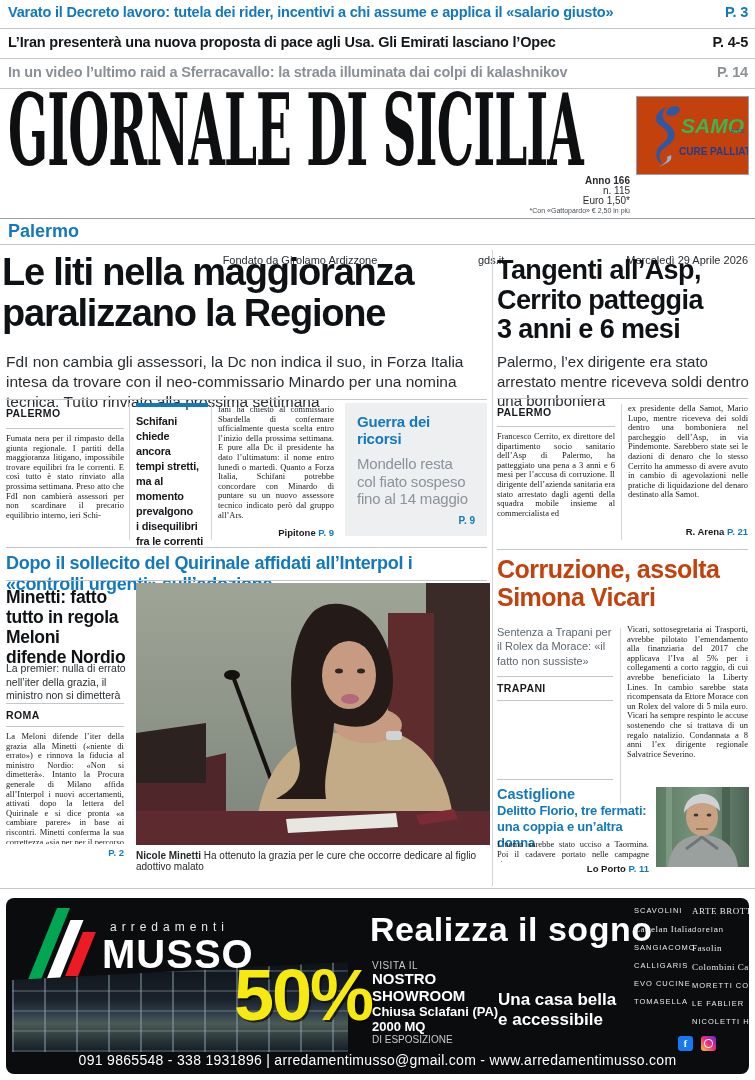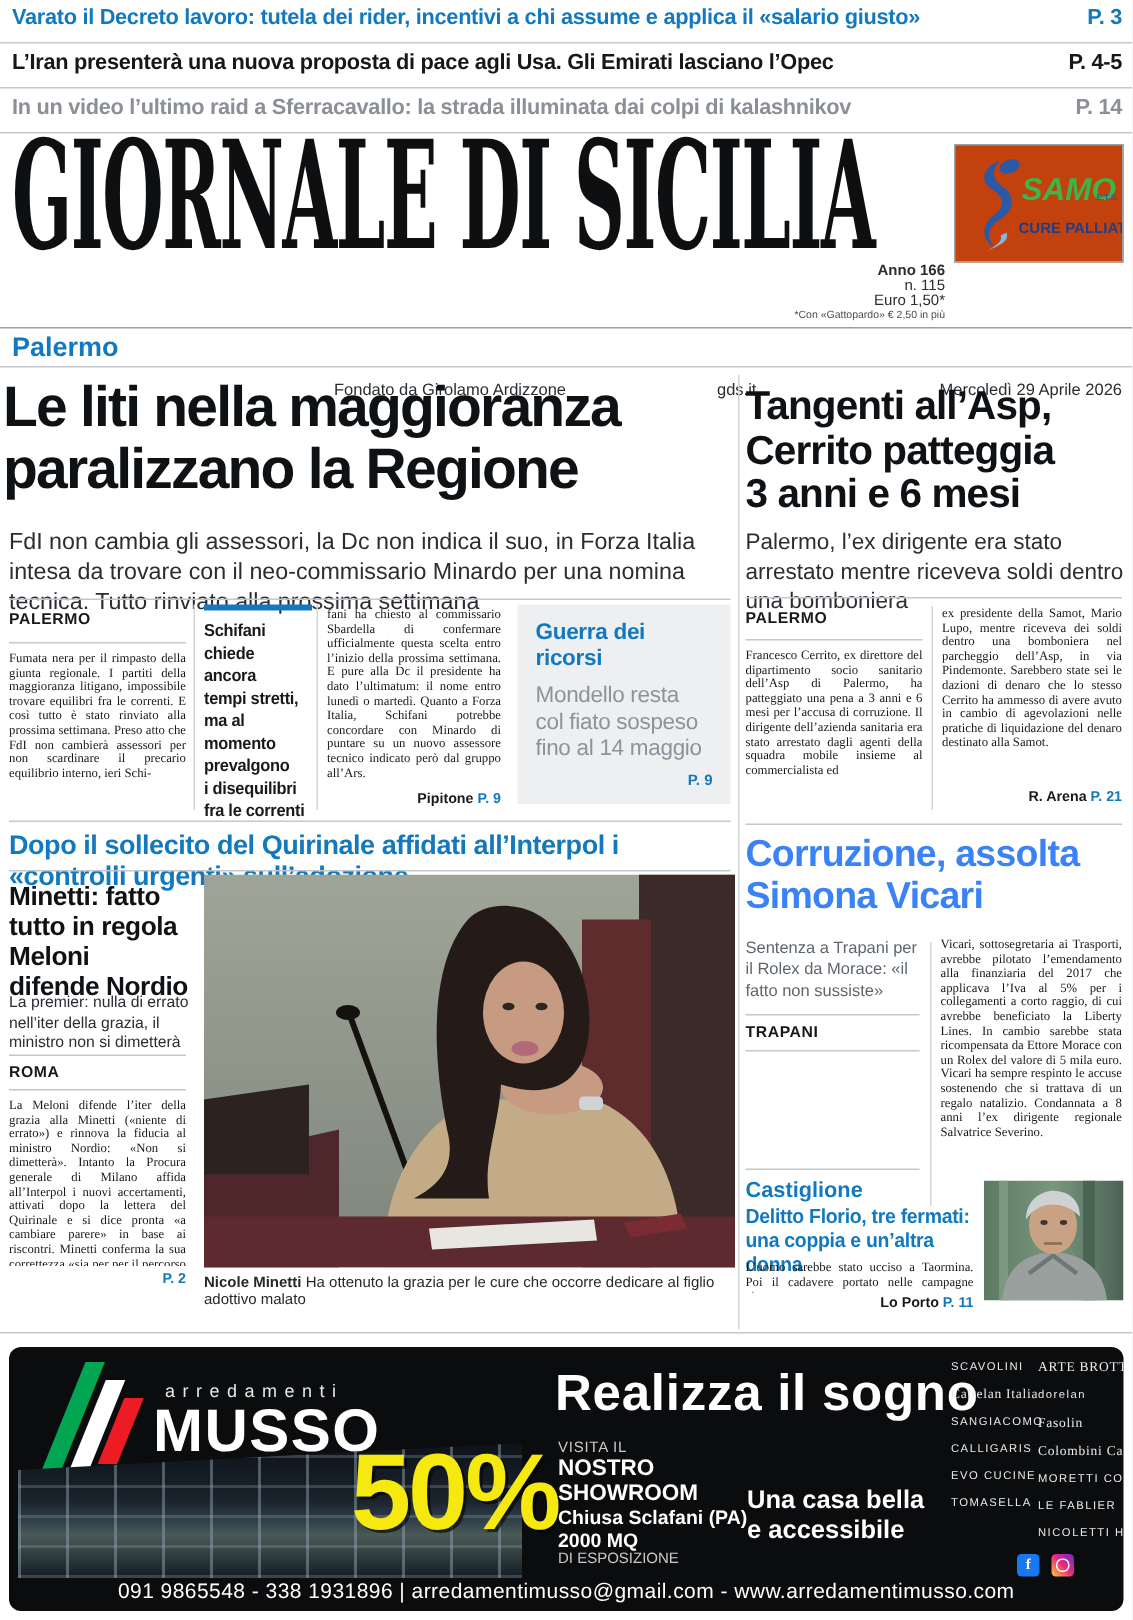--- a/index.html
+++ b/index.html
@@ -22,21 +22,21 @@
   .edition { position:absolute; left:440px; top:176px; width:190px; text-align:right; font-size:10px; line-height:10px; color:#2a2d30; }
   .edition .note { font-size:7px; color:#4a4e52; }
 
   
   .city { font-size:18px; font-weight:bold; color:#1279be; }
   .dl-small { font-size:11px; color:#2a2d30;margin-top:28px; }
 
   
   .h-main { font-weight:bold; color:#0f1215; font-size:38px; line-height:1.08; letter-spacing:-1.2px; }
   .h-right { font-weight:bold; color:#0f1215; font-size:27px; line-height:1.1; letter-spacing:-0.6px; }
-  .h-vicari { font-weight:bold; color:#3b82f6; font-size:25px; line-height:1.1; letter-spacing:-0.5px; }
+  .h-vicari { font-weight:bold; color:#c2410c; font-size:25px; line-height:1.1; letter-spacing:-0.5px; }
   .h-minetti { font-weight:bold; color:#0f1215; font-size:17.5px; line-height:1.14; letter-spacing:-0.3px; }
   .deck { font-size:15.5px; line-height:1.3; color:#2a2e32; }
   .deck-sm { font-size:10.5px; line-height:1.3; color:#2a2e32; }
   .deck-gray { font-size:11px; line-height:1.3; color:#5d666e; }
   .kicker { font-size:10.5px; font-weight:bold; letter-spacing:0.4px; color:#17191c; }
   .body-txt { font-family:"Liberation Serif", serif; font-size:8.5px; line-height:9.6px; text-align:justify; color:#17191c; overflow:hidden; }
   .byline { font-size:9.5px; text-align:right; color:#17191c; }
   .byline b { font-weight:bold; }
   .pg { color:#1279be; font-weight:bold; }
   .strip-head { font-size:18px; font-weight:bold; color:#1279be; letter-spacing:-0.3px; }

